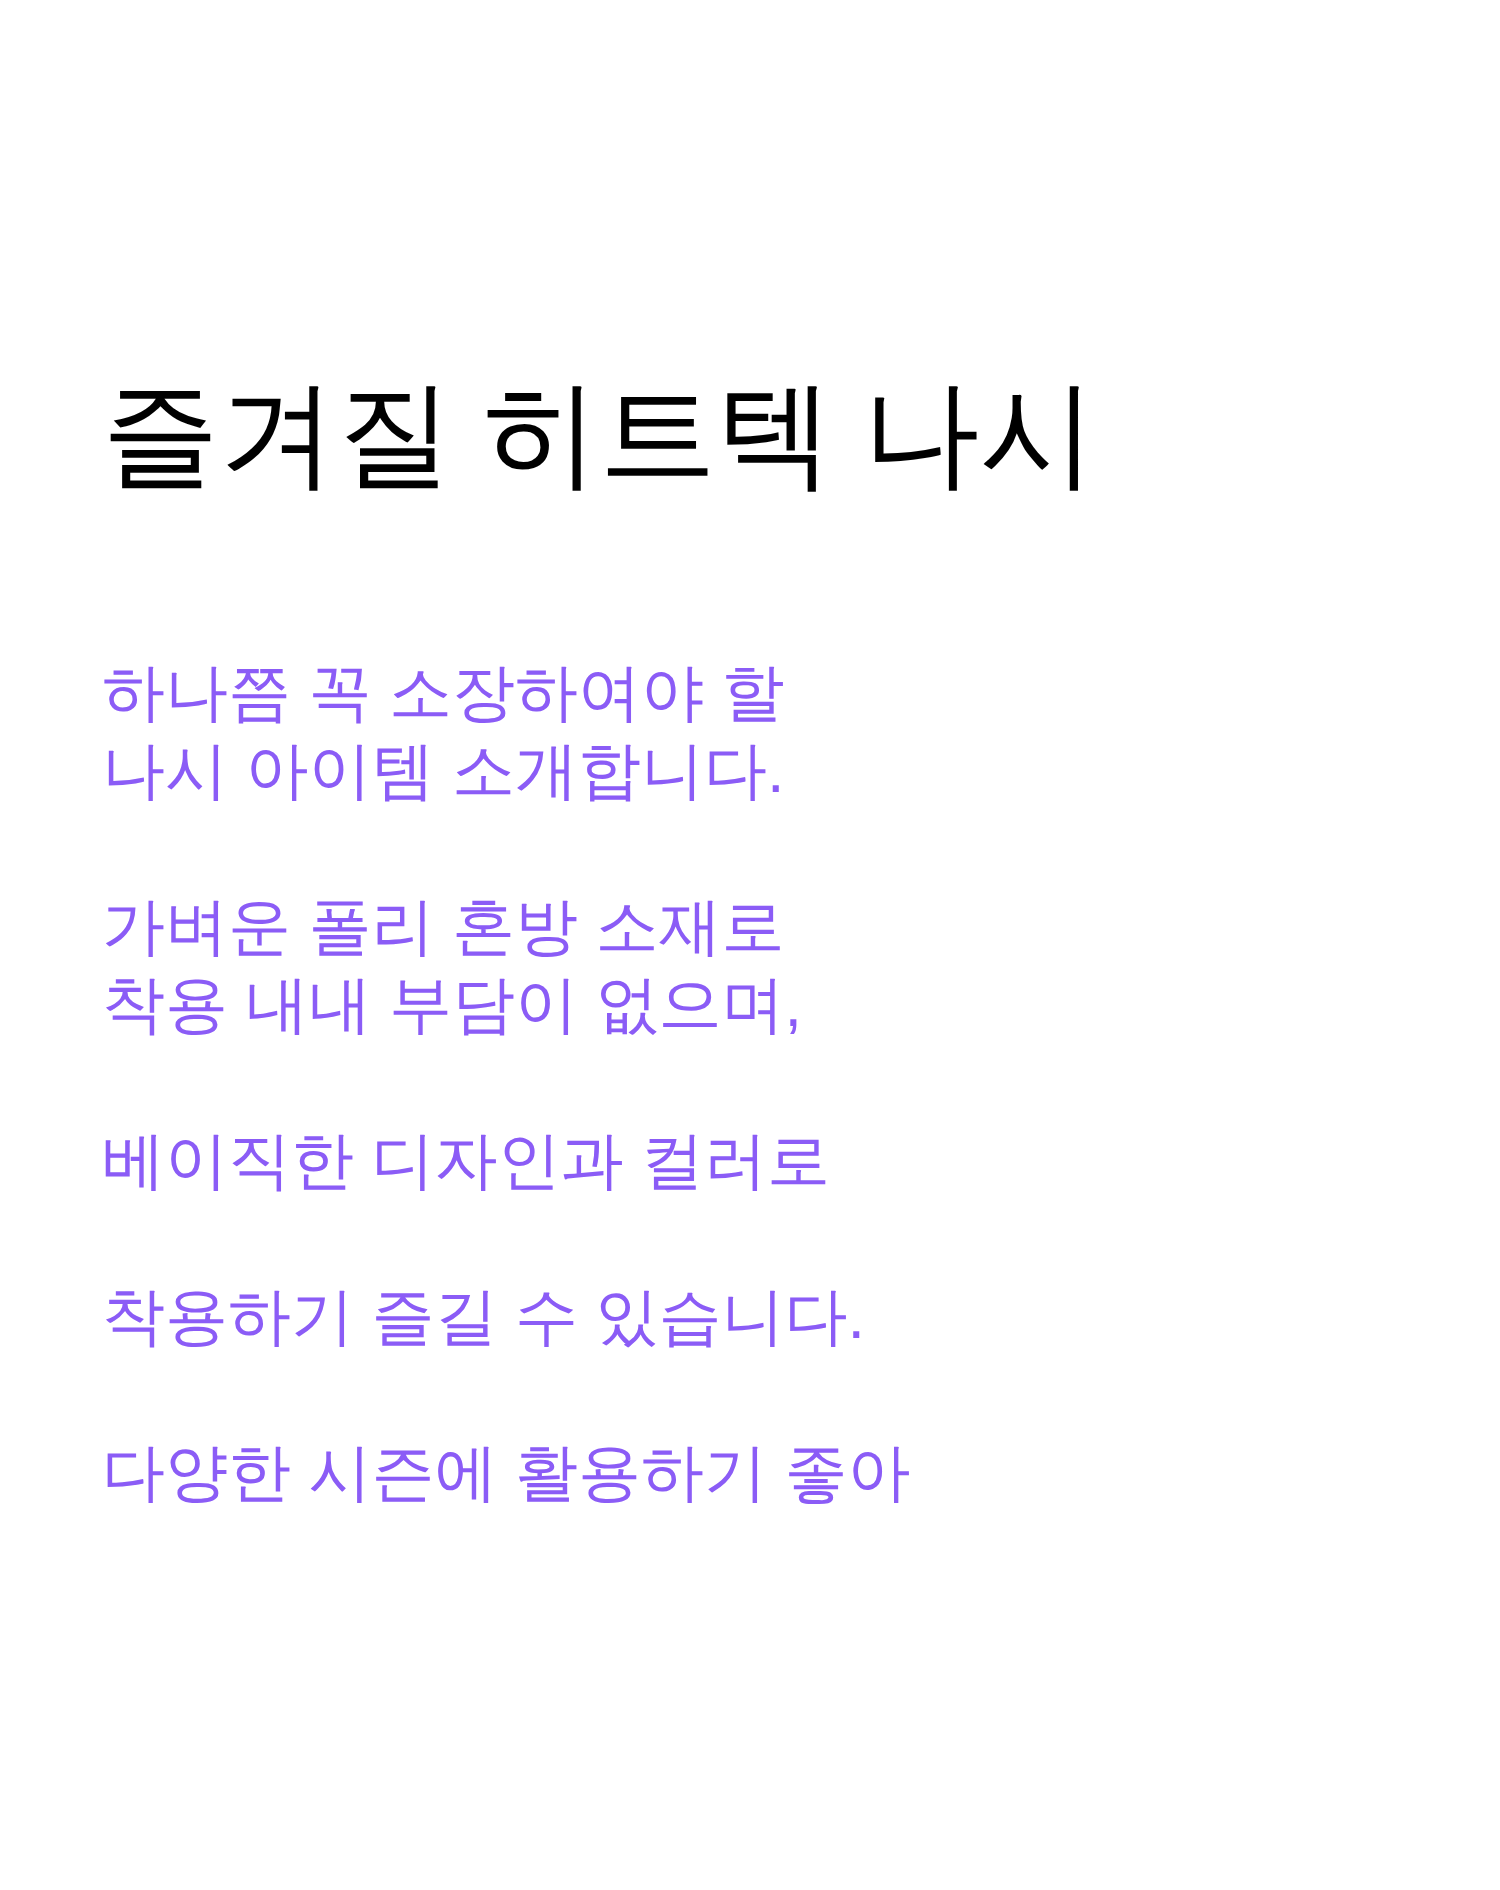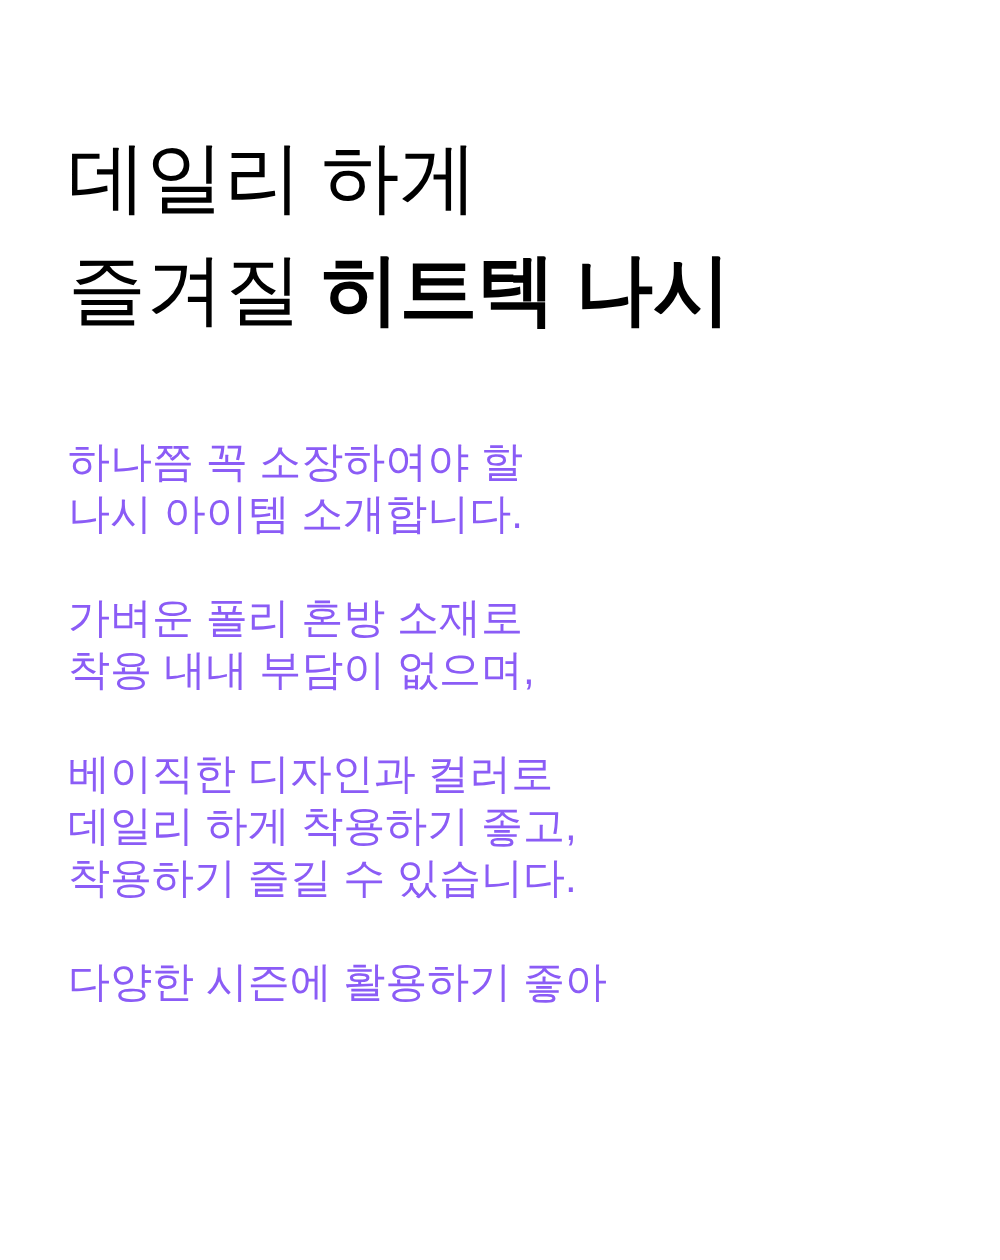--- a/index.html
+++ b/index.html
@@ -22,21 +22,21 @@
   .title {
     font-family: "Liberation Serif", "DejaVu Serif", serif;
     font-size: 78px;
     line-height: 112px;
     font-weight: 400;
     color: #000000;
     letter-spacing: 0;
     margin: 0;
   }
   .title .emphasis {
-    font-weight: 700;
+    font-weight: 400;
   }
   .body-copy {
     margin-top: 90px;
   }
   .paragraph {
     font-family: "Liberation Sans", "DejaVu Sans", sans-serif;
     font-size: 42px;
     line-height: 52px;
     font-weight: 400;
     color: #8b5cf6;
@@ -45,39 +45,39 @@
   .line {
     white-space: nowrap;
   }
 </style>
 </head>
 <body>
 
 <div class="page">
 
   <h1 class="title">
-    <span class="line">데일리 하게</span><br>
+    <br>
     <span class="line"><span>즐겨질</span> <span class="emphasis">히트텍 나시</span></span>
   </h1>
 
   <div class="body-copy">
 
     <p class="paragraph">
       <span class="line">하나쯤 꼭 소장하여야 할</span><br>
       <span class="line">나시 아이템 소개합니다.</span>
     </p>
 
     <p class="paragraph">
       <span class="line">가벼운 폴리 혼방 소재로</span><br>
       <span class="line">착용 내내 부담이 없으며,</span><br>
     </p>
 
     <p class="paragraph">
       <span class="line">베이직한 디자인과 컬러로</span><br>
-      <span class="line">데일리 하게 착용하기 좋고,</span><br>
+      <br>
       <span class="line">착용하기 즐길 수 있습니다.</span>
     </p>
 
     <p class="paragraph">
       <span class="line">다양한 시즌에 활용하기 좋아</span><br>
     </p>
 
   </div>
 
 </div>

